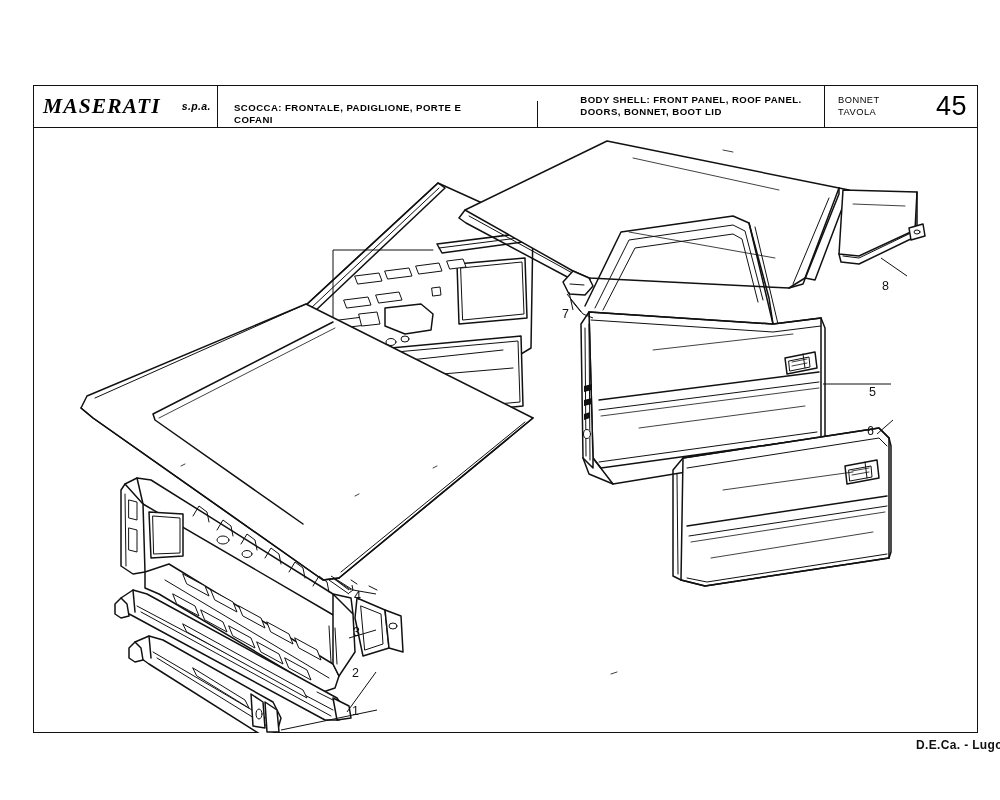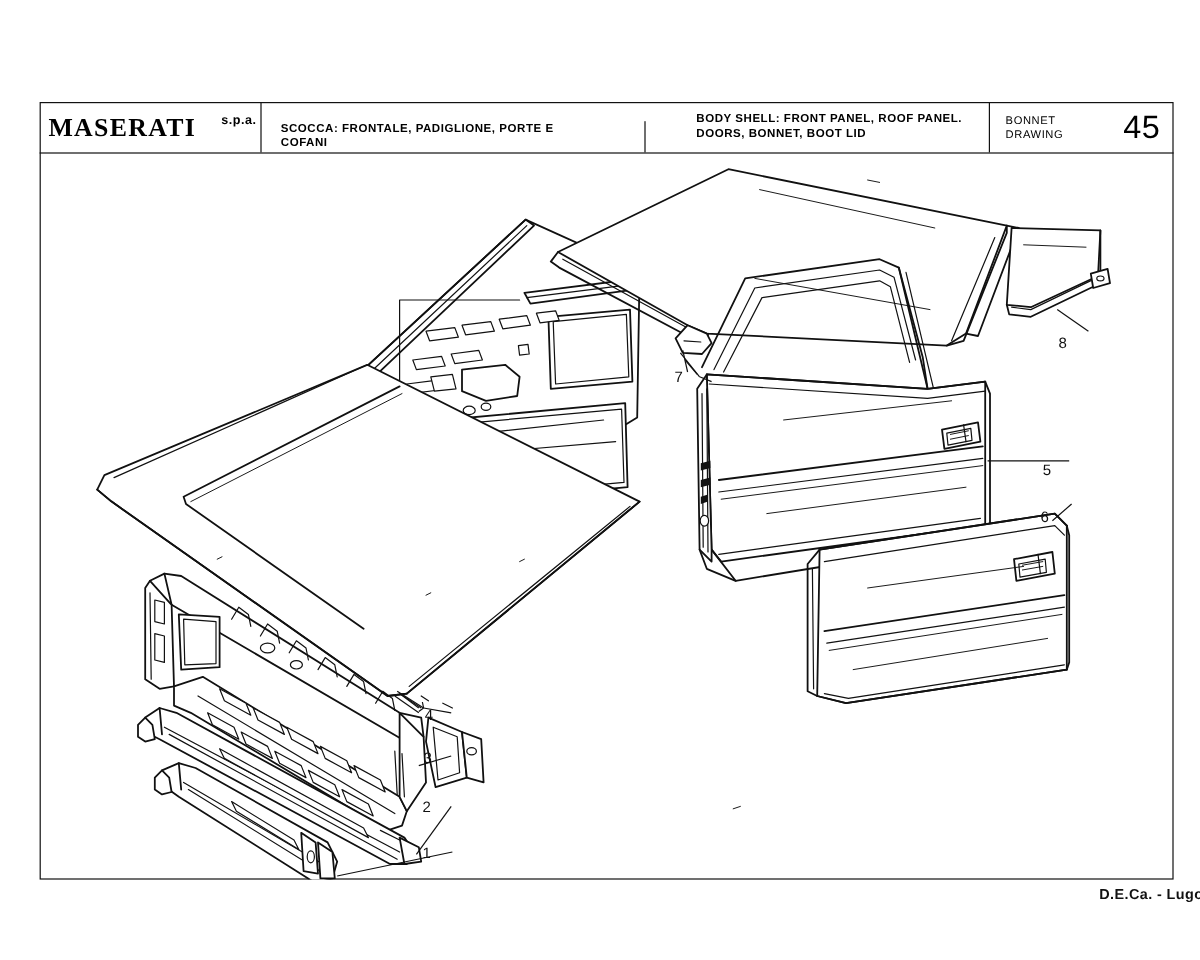--- a/index.html
+++ b/index.html
@@ -30,21 +30,21 @@
     width:945px; height:43px;
     border-bottom:1.6px solid #111;
     box-sizing:border-box;
     display:flex;
     align-items:stretch;
   }
   .tb-cell{position:relative;display:flex;align-items:center;box-sizing:border-box;}
   .tb-div{border-right:1.6px solid #111;}
 
   .cell-brand{width:185px;justify-content:center;padding-left:4px;}
-  .brand-wrap{display:flex;align-items:flex-start;white-space:nowrap;}
+  .brand-wrap{display:flex;align-items:center;white-space:nowrap;font-style:italic;}
   .brand-main{
     font-family:"Liberation Serif", serif;
     font-weight:700;
     font-size:21.5px;
     letter-spacing:1.1px;
   }
   .brand-sub{
     font-family:"Liberation Sans", sans-serif;
     font-weight:700;
     font-size:10.5px;
@@ -132,21 +132,21 @@
     <div class="tb-cell tb-div cell-en">
       <div class="desc">
         <div>BODY SHELL: FRONT PANEL, ROOF PANEL.</div>
         <div>DOORS, BONNET, BOOT LID</div>
       </div>
     </div>
 
     <div class="tb-cell cell-tav">
       <div class="tav">
         <div>BONNET</div>
-        <div>DRAWING</div>
+        <div>TAVOLA</div>
       </div>
     </div>
 
     <div class="tb-cell cell-num">
       <span class="num">45</span>
     </div>
   </div>
 
   <div class="canvas">
     <svg viewBox="0 0 945 605" xmlns="http://www.w3.org/2000/svg">

